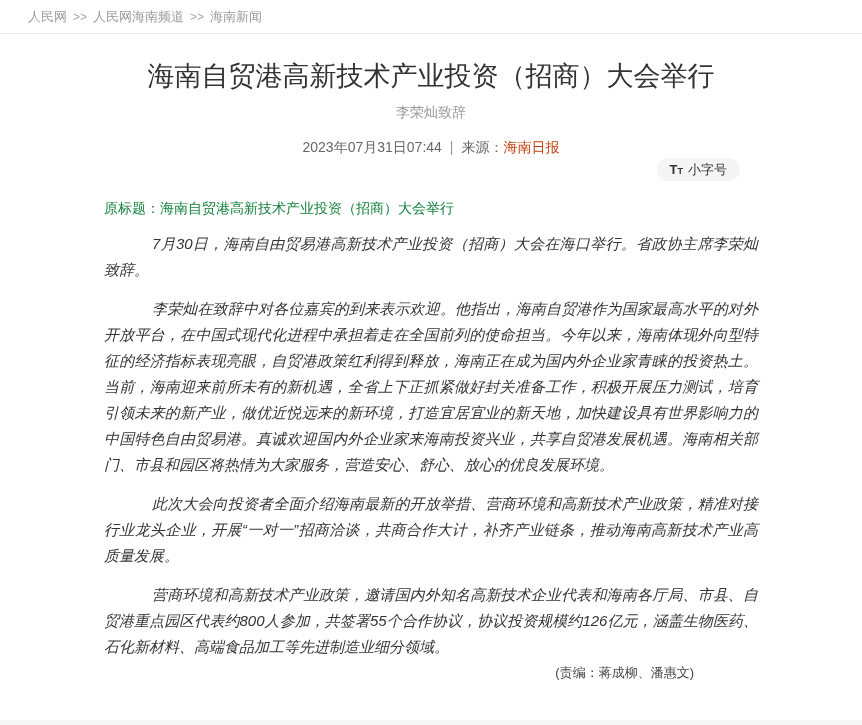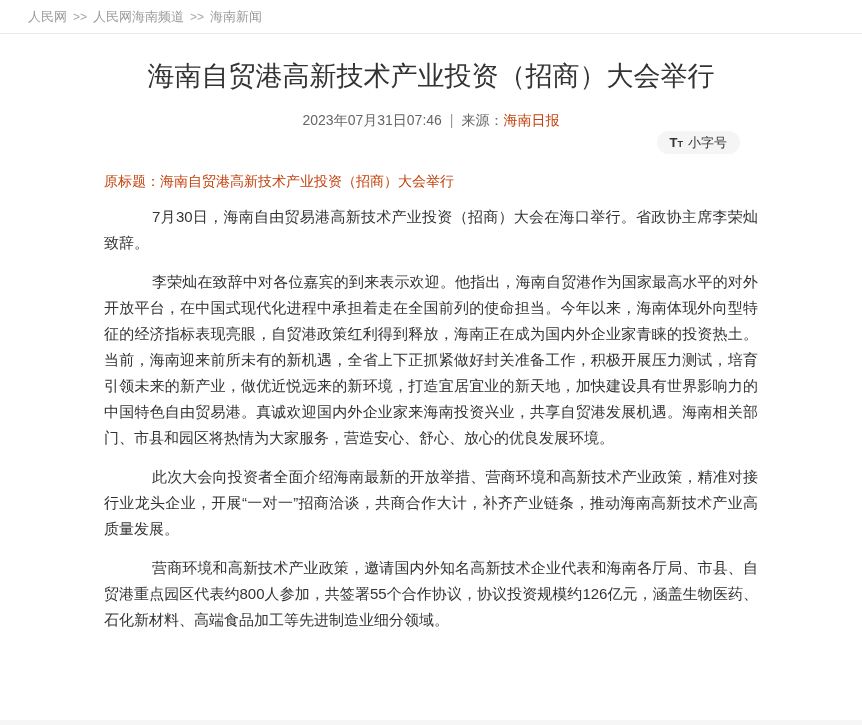--- a/index.html
+++ b/index.html
@@ -80,29 +80,30 @@
   .pill .ticon { display: inline-flex; align-items: baseline; margin-right: 5px; color:#333; }
   .pill .t-big { font-size: 13px; font-weight: 600; }
   .pill .t-small { font-size: 9px; font-weight: 600; }
 
   
   .body-text { margin-top: 0; color: #333333; }
   .orig {
     margin: 17px 0 0 0;
     font-size: 14px;
     line-height: 20px;
-    color: #c2410c;
+    color: #15803d;
   }
   .para {
     margin: 13px 0 0 0;
     font-size: 15px;
     line-height: 26px;
     color: #333333;
     text-indent: 48px;
     text-align: justify;
+    font-style: italic;
   }
   .editors {
     margin: 6px 64px 0 0;
     font-size: 13px;
     line-height: 14px;
     color: #444444;
     text-align: right;
   }
 
   .footer-strip {
@@ -120,40 +121,42 @@
   <div class="breadcrumb">
     <a>人民网</a><span class="sep">&gt;&gt;</span><a>人民网海南频道</a><span class="sep">&gt;&gt;</span><a>海南新闻</a>
   </div>
 
   <div class="divider"></div>
 
   <div class="content">
 
     <h1 class="title">海南自贸港高新技术产业投资（招商）大会举行</h1>
 
+    <div class="subtitle">李荣灿致辞</div>
 
     <div class="meta">
-      <span>2023年07月31日07:46</span><span class="pipe">|</span><span>来源：</span><a>海南日报</a>
+      <span>2023年07月31日07:44</span><span class="pipe">|</span><span>来源：</span><a>海南日报</a>
     </div>
 
     <div class="fontsize-row">
       <button class="pill">
         <span class="ticon">
             <span class="t-big">T</span>
             <span class="t-small">T</span>
           </span>
         <span>小字号</span>
       </button>
     </div>
 
     <div class="body-text">
       <p class="orig">原标题：海南自贸港高新技术产业投资（招商）大会举行</p>
       <p class="para">7月30日，海南自由贸易港高新技术产业投资（招商）大会在海口举行。省政协主席李荣灿致辞。</p>
       <p class="para">李荣灿在致辞中对各位嘉宾的到来表示欢迎。他指出，海南自贸港作为国家最高水平的对外开放平台，在中国式现代化进程中承担着走在全国前列的使命担当。今年以来，海南体现外向型特征的经济指标表现亮眼，自贸港政策红利得到释放，海南正在成为国内外企业家青睐的投资热土。当前，海南迎来前所未有的新机遇，全省上下正抓紧做好封关准备工作，积极开展压力测试，培育引领未来的新产业，做优近悦远来的新环境，打造宜居宜业的新天地，加快建设具有世界影响力的中国特色自由贸易港。真诚欢迎国内外企业家来海南投资兴业，共享自贸港发展机遇。海南相关部门、市县和园区将热情为大家服务，营造安心、舒心、放心的优良发展环境。</p>
       <p class="para">此次大会向投资者全面介绍海南最新的开放举措、营商环境和高新技术产业政策，精准对接行业龙头企业，开展“一对一”招商洽谈，共商合作大计，补齐产业链条，推动海南高新技术产业高质量发展。</p>
       <p class="para">营商环境和高新技术产业政策，邀请国内外知名高新技术企业代表和海南各厅局、市县、自贸港重点园区代表约800人参加，共签署55个合作协议，协议投资规模约126亿元，涵盖生物医药、石化新材料、高端食品加工等先进制造业细分领域。</p>
+      <p class="editors">(责编：蒋成柳、潘惠文)</p>
     </div>
 
   </div>
 
   <div class="footer-strip"></div>
 
 </div>
 
 </body></html>

